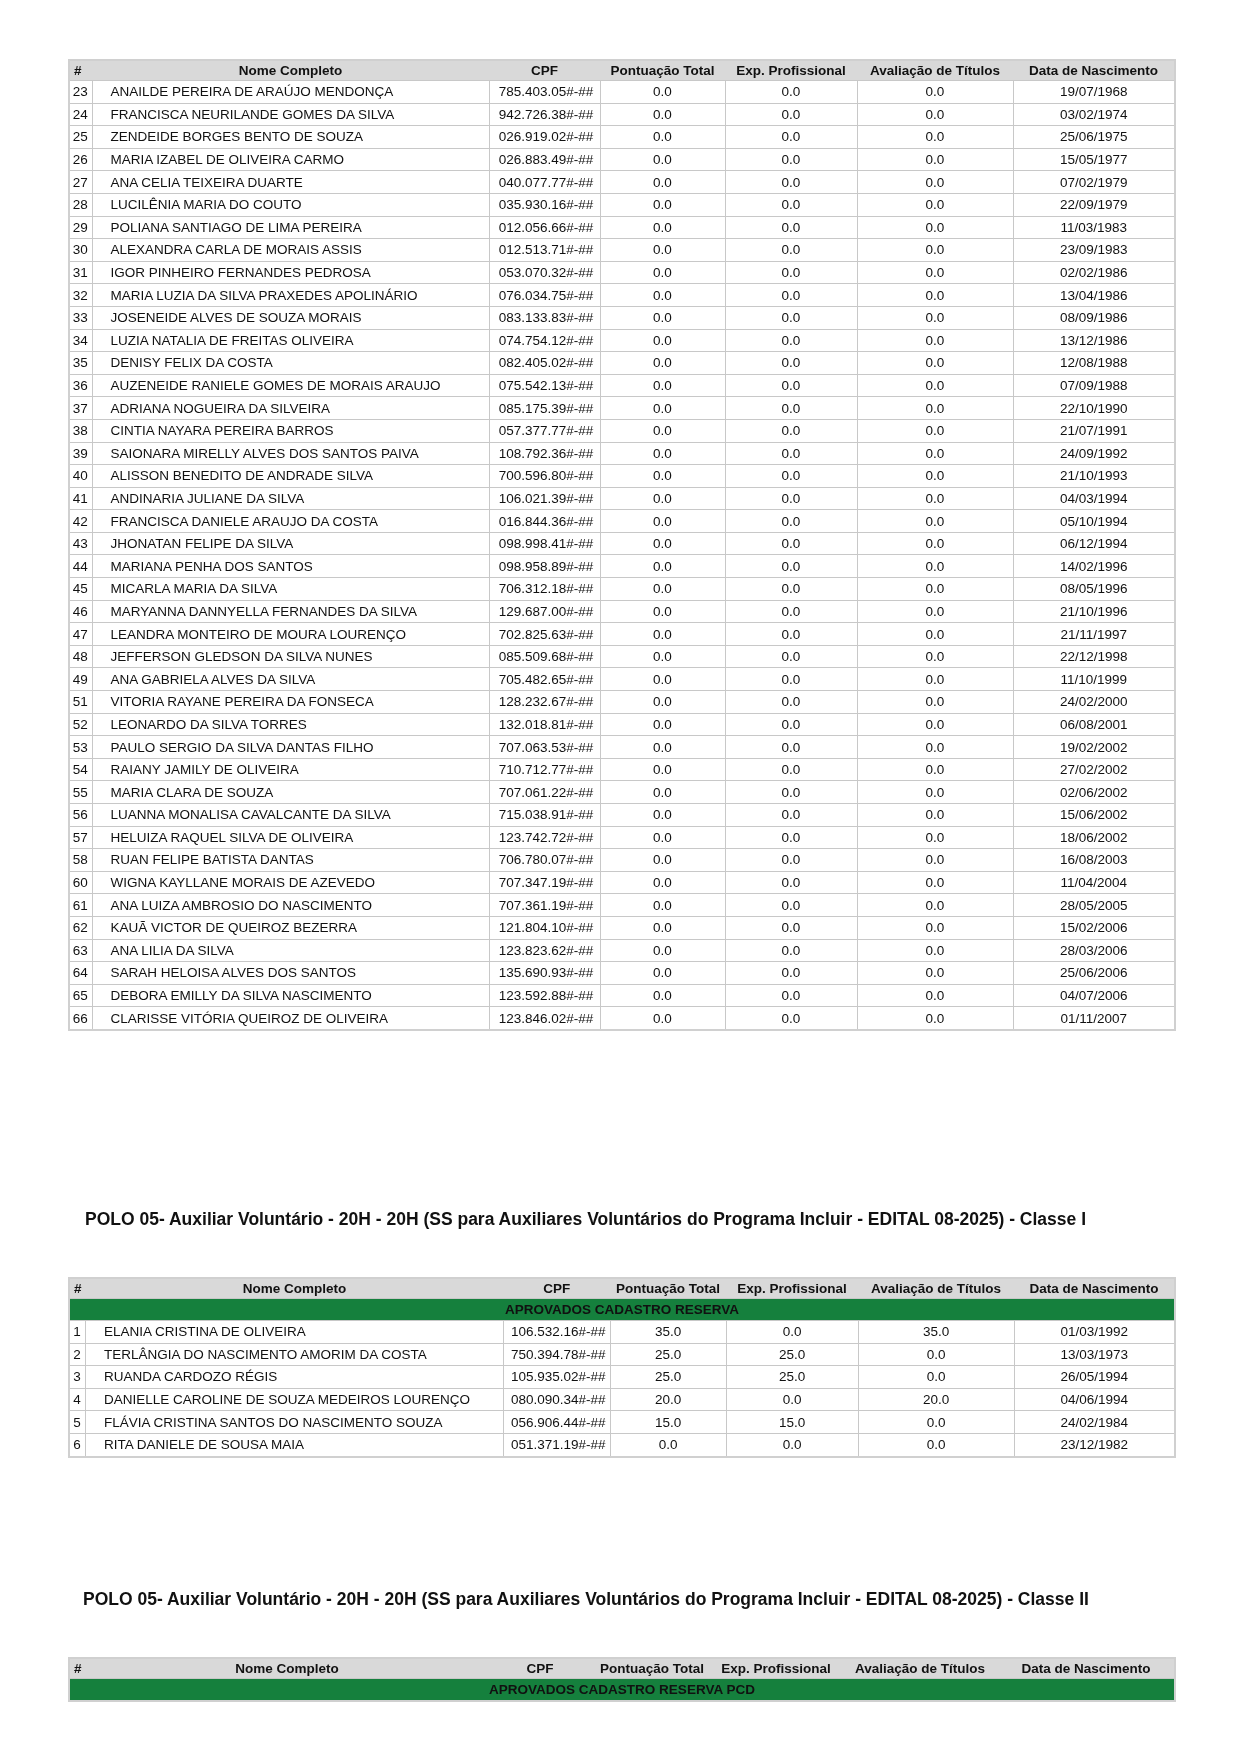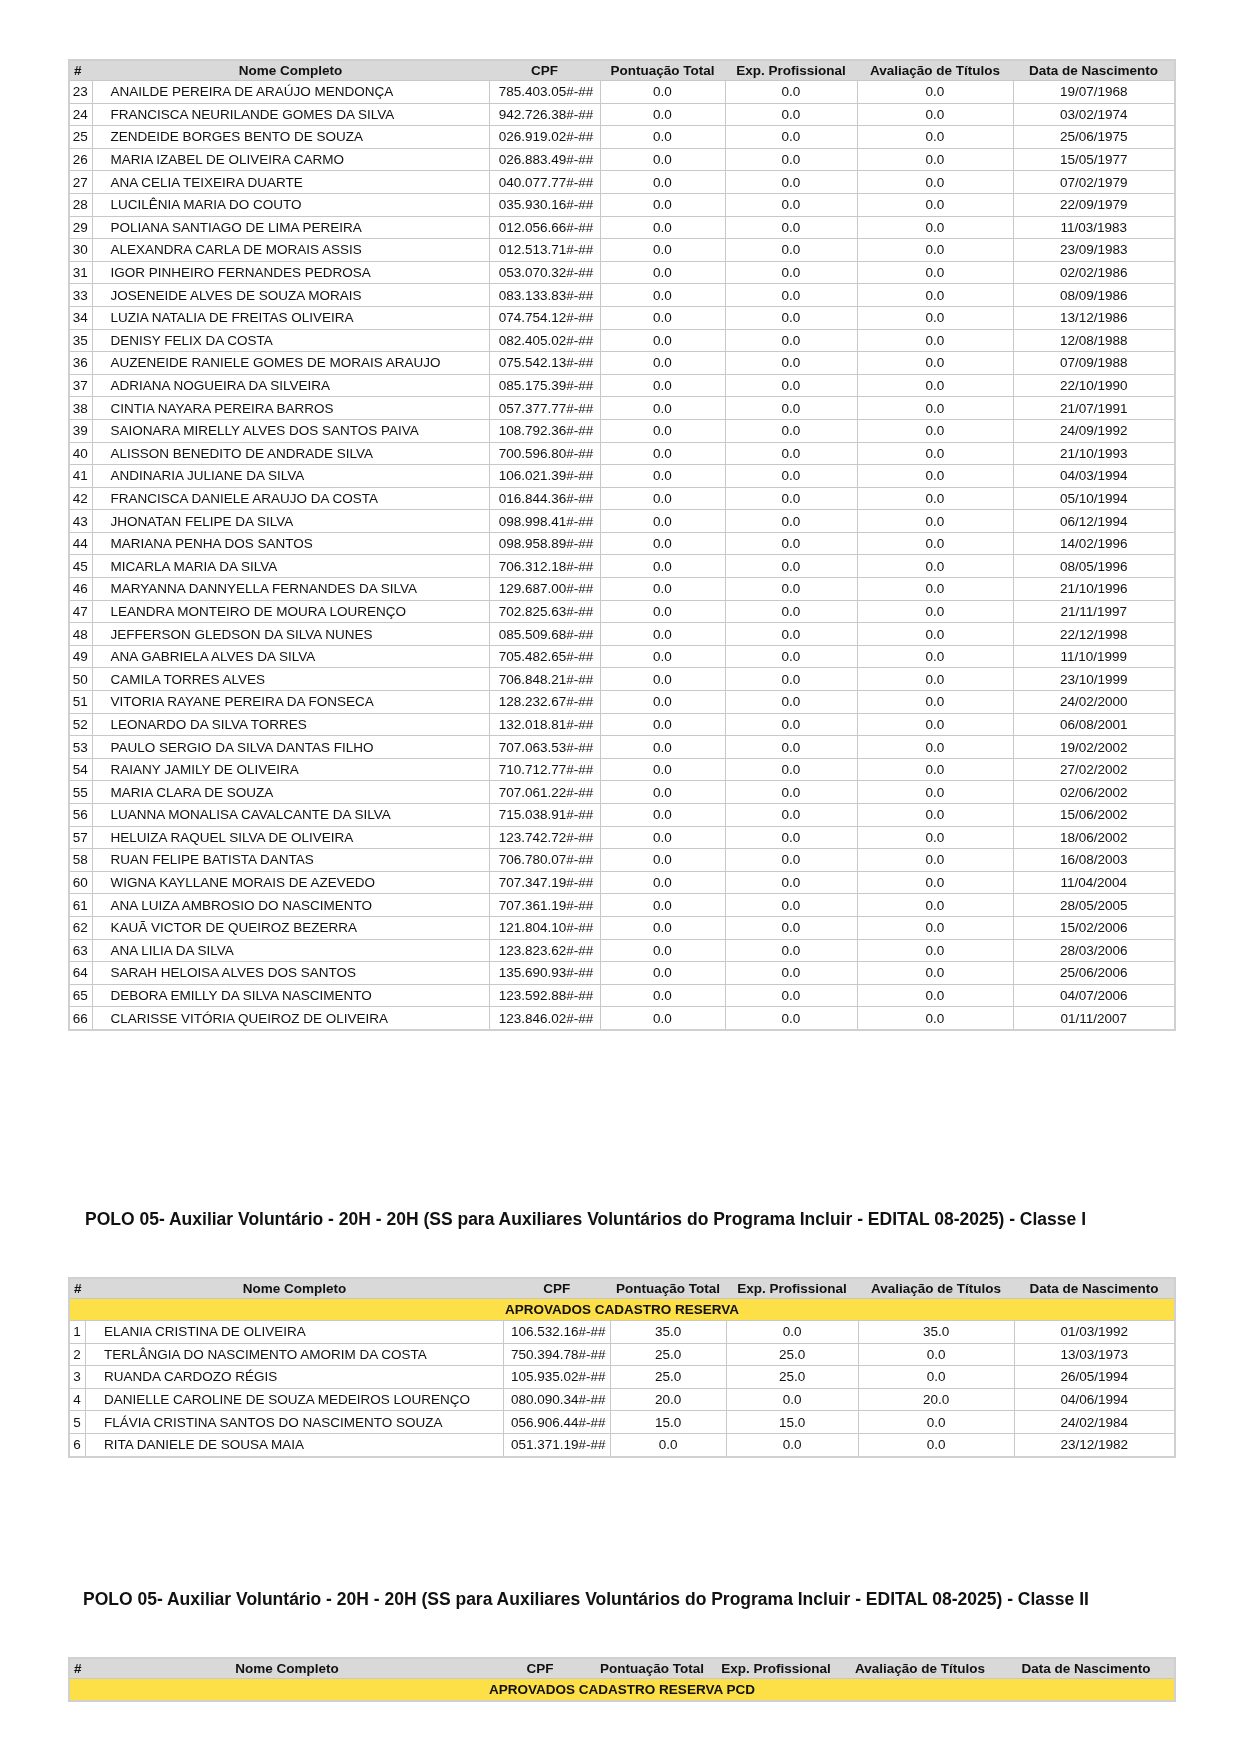--- a/index.html
+++ b/index.html
@@ -5,21 +5,21 @@
   html, body { margin: 0; padding: 0; background: #ffffff; }
   body { width: 1240px; height: 1755px; position: relative; font-family: "Liberation Sans", sans-serif; color: #111; overflow: hidden; }
   table { border-collapse: collapse; position: absolute; font-size: 13.5px; }
   th { background: #d9d9d9; font-weight: bold; font-size: 13.5px; height: 19px; padding: 0 4px; text-align: center; white-space: nowrap; }
   td { border: 1px solid #c8c8c8; height: 21.6px; padding: 0 4px; white-space: nowrap; }
   td.num { text-align: center; padding: 0 3px 0 2px; }
   td.name { text-align: left; padding-left: 18px; }
   td.cpf { text-align: center; padding-left: 7px; }
   td.c { text-align: center; }
   .tbl { border: 2px solid #d0d0d0; }
-  .group td { background: #fde047; font-weight: bold; text-align: center; height: 21px; }
+  .group td { background: #15803d; font-weight: bold; text-align: center; height: 21px; }
   h2 { position: absolute; margin: 4px; font-size: 17.5px; font-weight: bold; white-space: nowrap; }
 </style>
 </head>
 <body>
 
 <table class="tbl" style="left:68px; top:59px; width:1108px;">
   <thead>
     <tr>
       <th style="width:14px; text-align:left;">#</th>
       <th style="width:389px;">Nome Completo</th>
@@ -106,20 +106,29 @@
       <tr>
         <td class="num">31</td>
         <td class="name">IGOR PINHEIRO FERNANDES PEDROSA</td>
         <td class="cpf">053.070.32#-##</td>
         <td class="c">0.0</td>
         <td class="c">0.0</td>
         <td class="c">0.0</td>
         <td class="c">02/02/1986</td>
       </tr>
       <tr>
+        <td class="num">32</td>
+        <td class="name">MARIA LUZIA DA SILVA PRAXEDES APOLINÁRIO</td>
+        <td class="cpf">076.034.75#-##</td>
+        <td class="c">0.0</td>
+        <td class="c">0.0</td>
+        <td class="c">0.0</td>
+        <td class="c">13/04/1986</td>
+      </tr>
+      <tr>
         <td class="num">33</td>
         <td class="name">JOSENEIDE ALVES DE SOUZA MORAIS</td>
         <td class="cpf">083.133.83#-##</td>
         <td class="c">0.0</td>
         <td class="c">0.0</td>
         <td class="c">0.0</td>
         <td class="c">08/09/1986</td>
       </tr>
       <tr>
         <td class="num">34</td>
@@ -257,29 +266,20 @@
         <td class="c">22/12/1998</td>
       </tr>
       <tr>
         <td class="num">49</td>
         <td class="name">ANA GABRIELA ALVES DA SILVA</td>
         <td class="cpf">705.482.65#-##</td>
         <td class="c">0.0</td>
         <td class="c">0.0</td>
         <td class="c">0.0</td>
         <td class="c">11/10/1999</td>
-      </tr>
-      <tr>
-        <td class="num">50</td>
-        <td class="name">CAMILA TORRES ALVES</td>
-        <td class="cpf">706.848.21#-##</td>
-        <td class="c">0.0</td>
-        <td class="c">0.0</td>
-        <td class="c">0.0</td>
-        <td class="c">23/10/1999</td>
       </tr>
       <tr>
         <td class="num">51</td>
         <td class="name">VITORIA RAYANE PEREIRA DA FONSECA</td>
         <td class="cpf">128.232.67#-##</td>
         <td class="c">0.0</td>
         <td class="c">0.0</td>
         <td class="c">0.0</td>
         <td class="c">24/02/2000</td>
       </tr>

